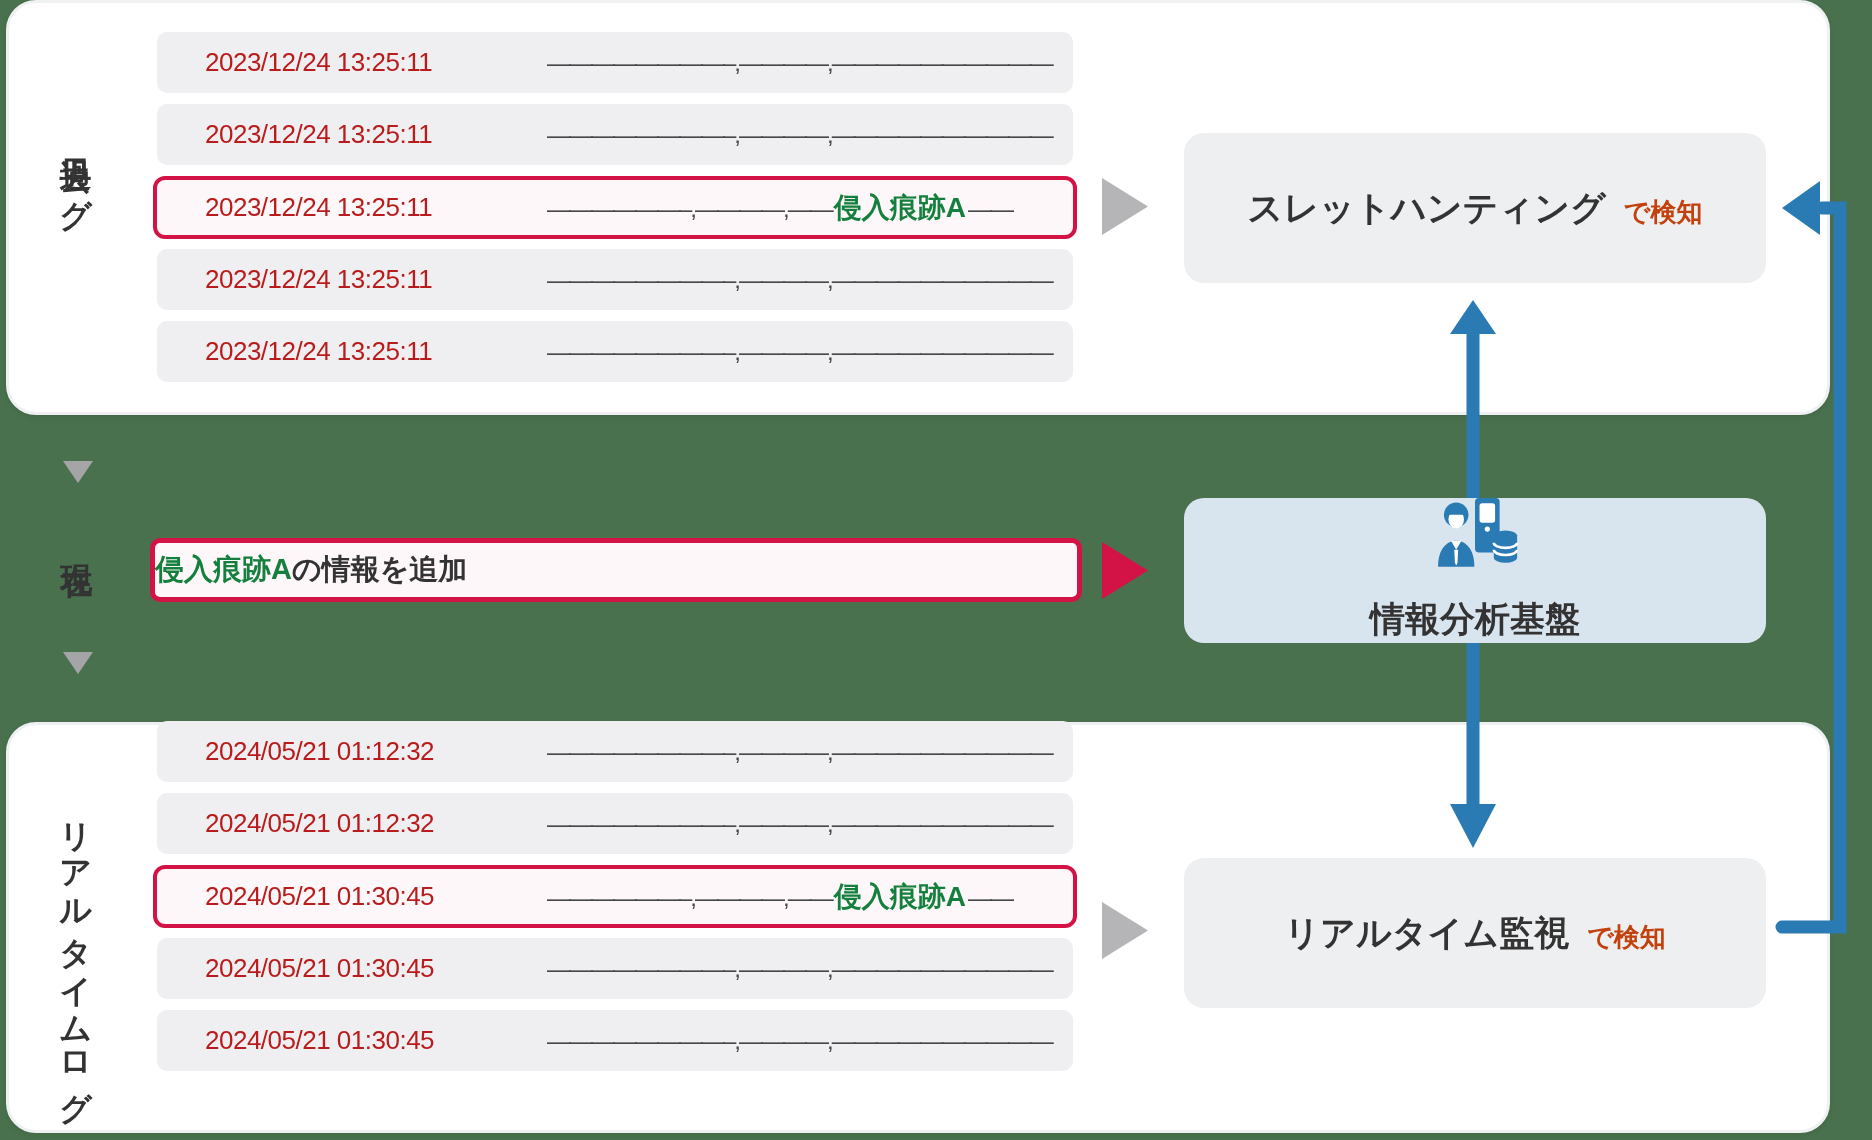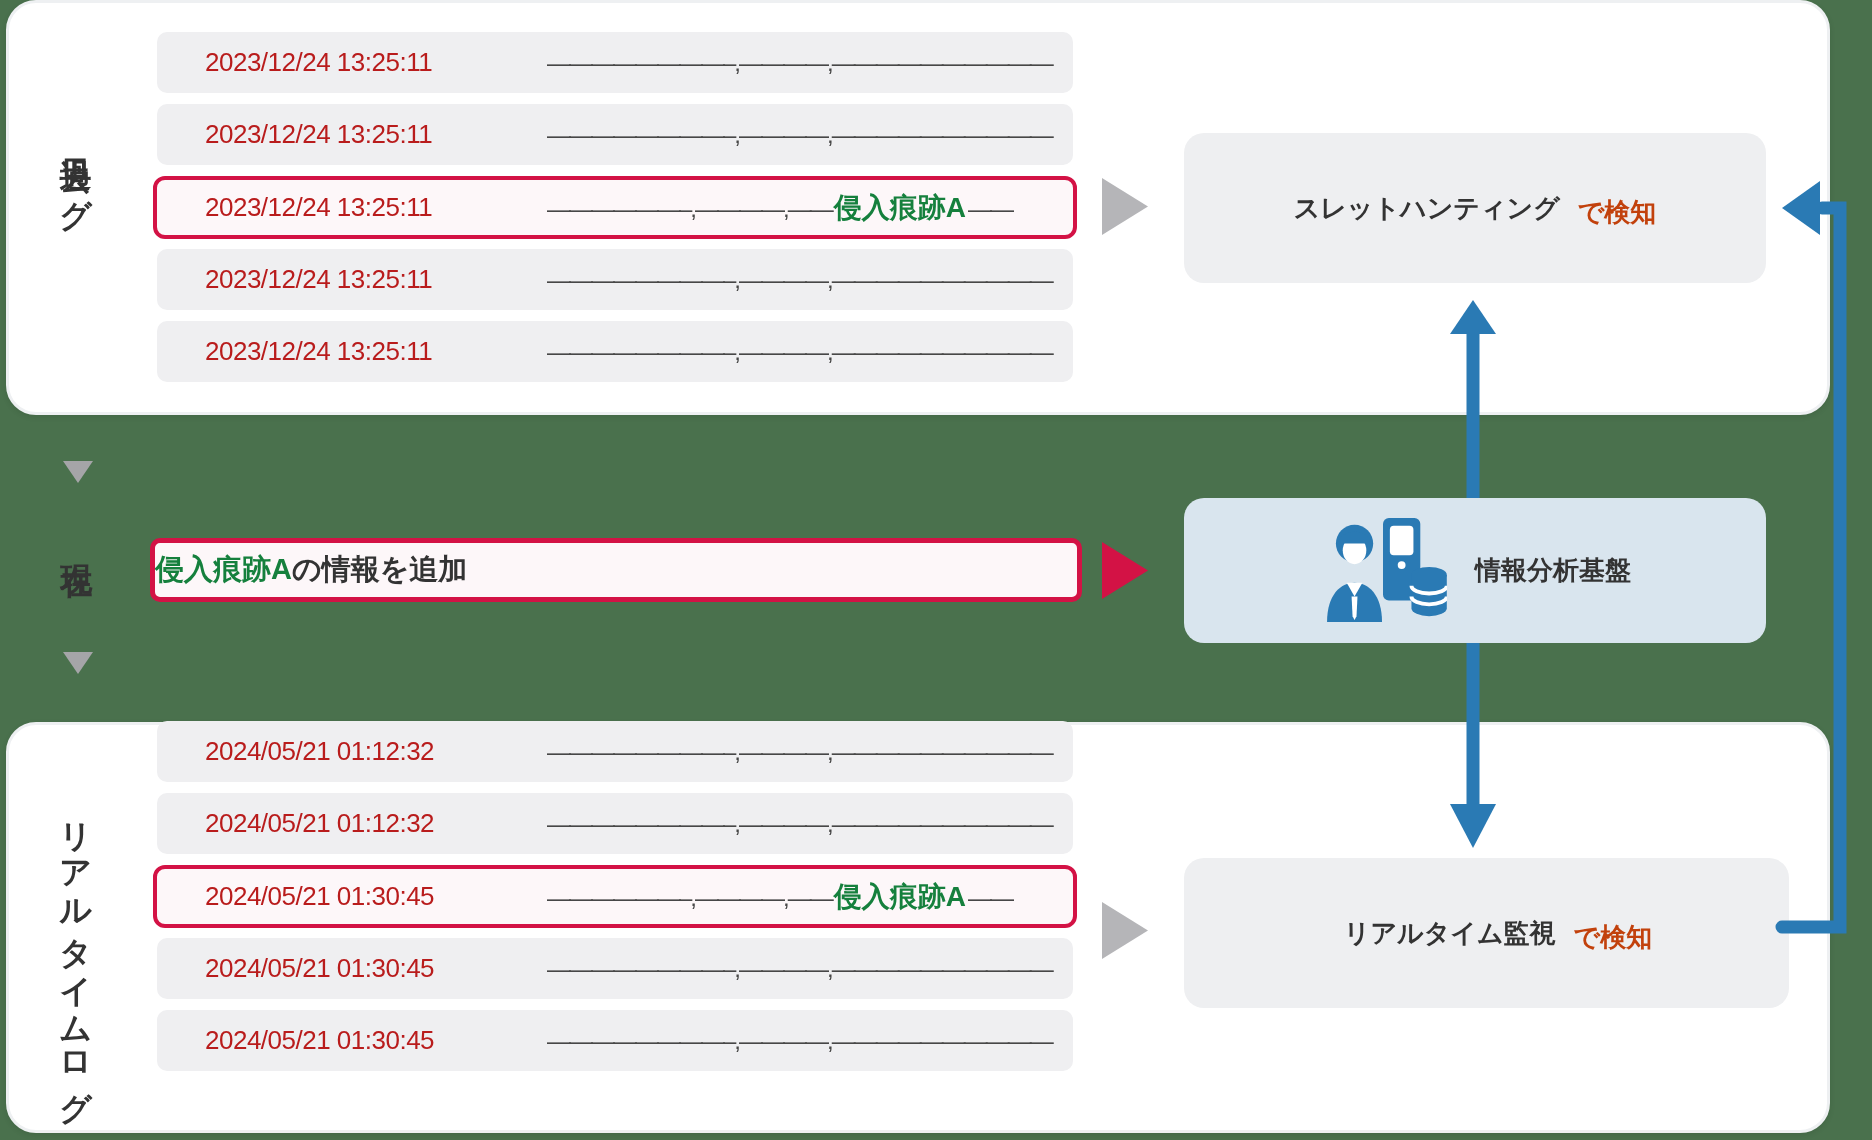--- a/index.html
+++ b/index.html
@@ -76,23 +76,23 @@
   #flow-present{left:1102px;top:542px;}
   #flow-realtime{left:1102px;top:902px;}
 
   .side-box{
     position:absolute;width:582px;border-radius:20px;
     display:flex;align-items:center;justify-content:center;
   }
   .box-gray{background:#eeeff1;height:150px;}
   .box-blue{background:#d9e5ee;height:145px;}
   #box-hunt{left:1184px;top:133px;}
-  #box-platform{left:1184px;top:498px;gap:28px;}
-  #box-monitor{left:1184px;top:858px;padding-left:23px;}
-  .box-title{font-size:26px;font-weight:bold;color:#333333;white-space:nowrap;}
+  #box-platform{left:1184px;top:498px;gap:28px;flex-direction:column;}
+  #box-monitor{left:1184px;top:858px;}
+  .box-title{font-size:35px;font-weight:bold;color:#333333;white-space:nowrap;}
   .box-suffix{font-size:26px;font-weight:bold;color:#c2410c;margin-left:18px;padding-top:8px;white-space:nowrap;}
 
   #connector-layer{position:absolute;left:0;top:0;width:1872px;height:1140px;pointer-events:none;}
 </style>
 </head>
 <body>
 
 <div id="stage">
 
   <div class="card" id="card-past"></div>

